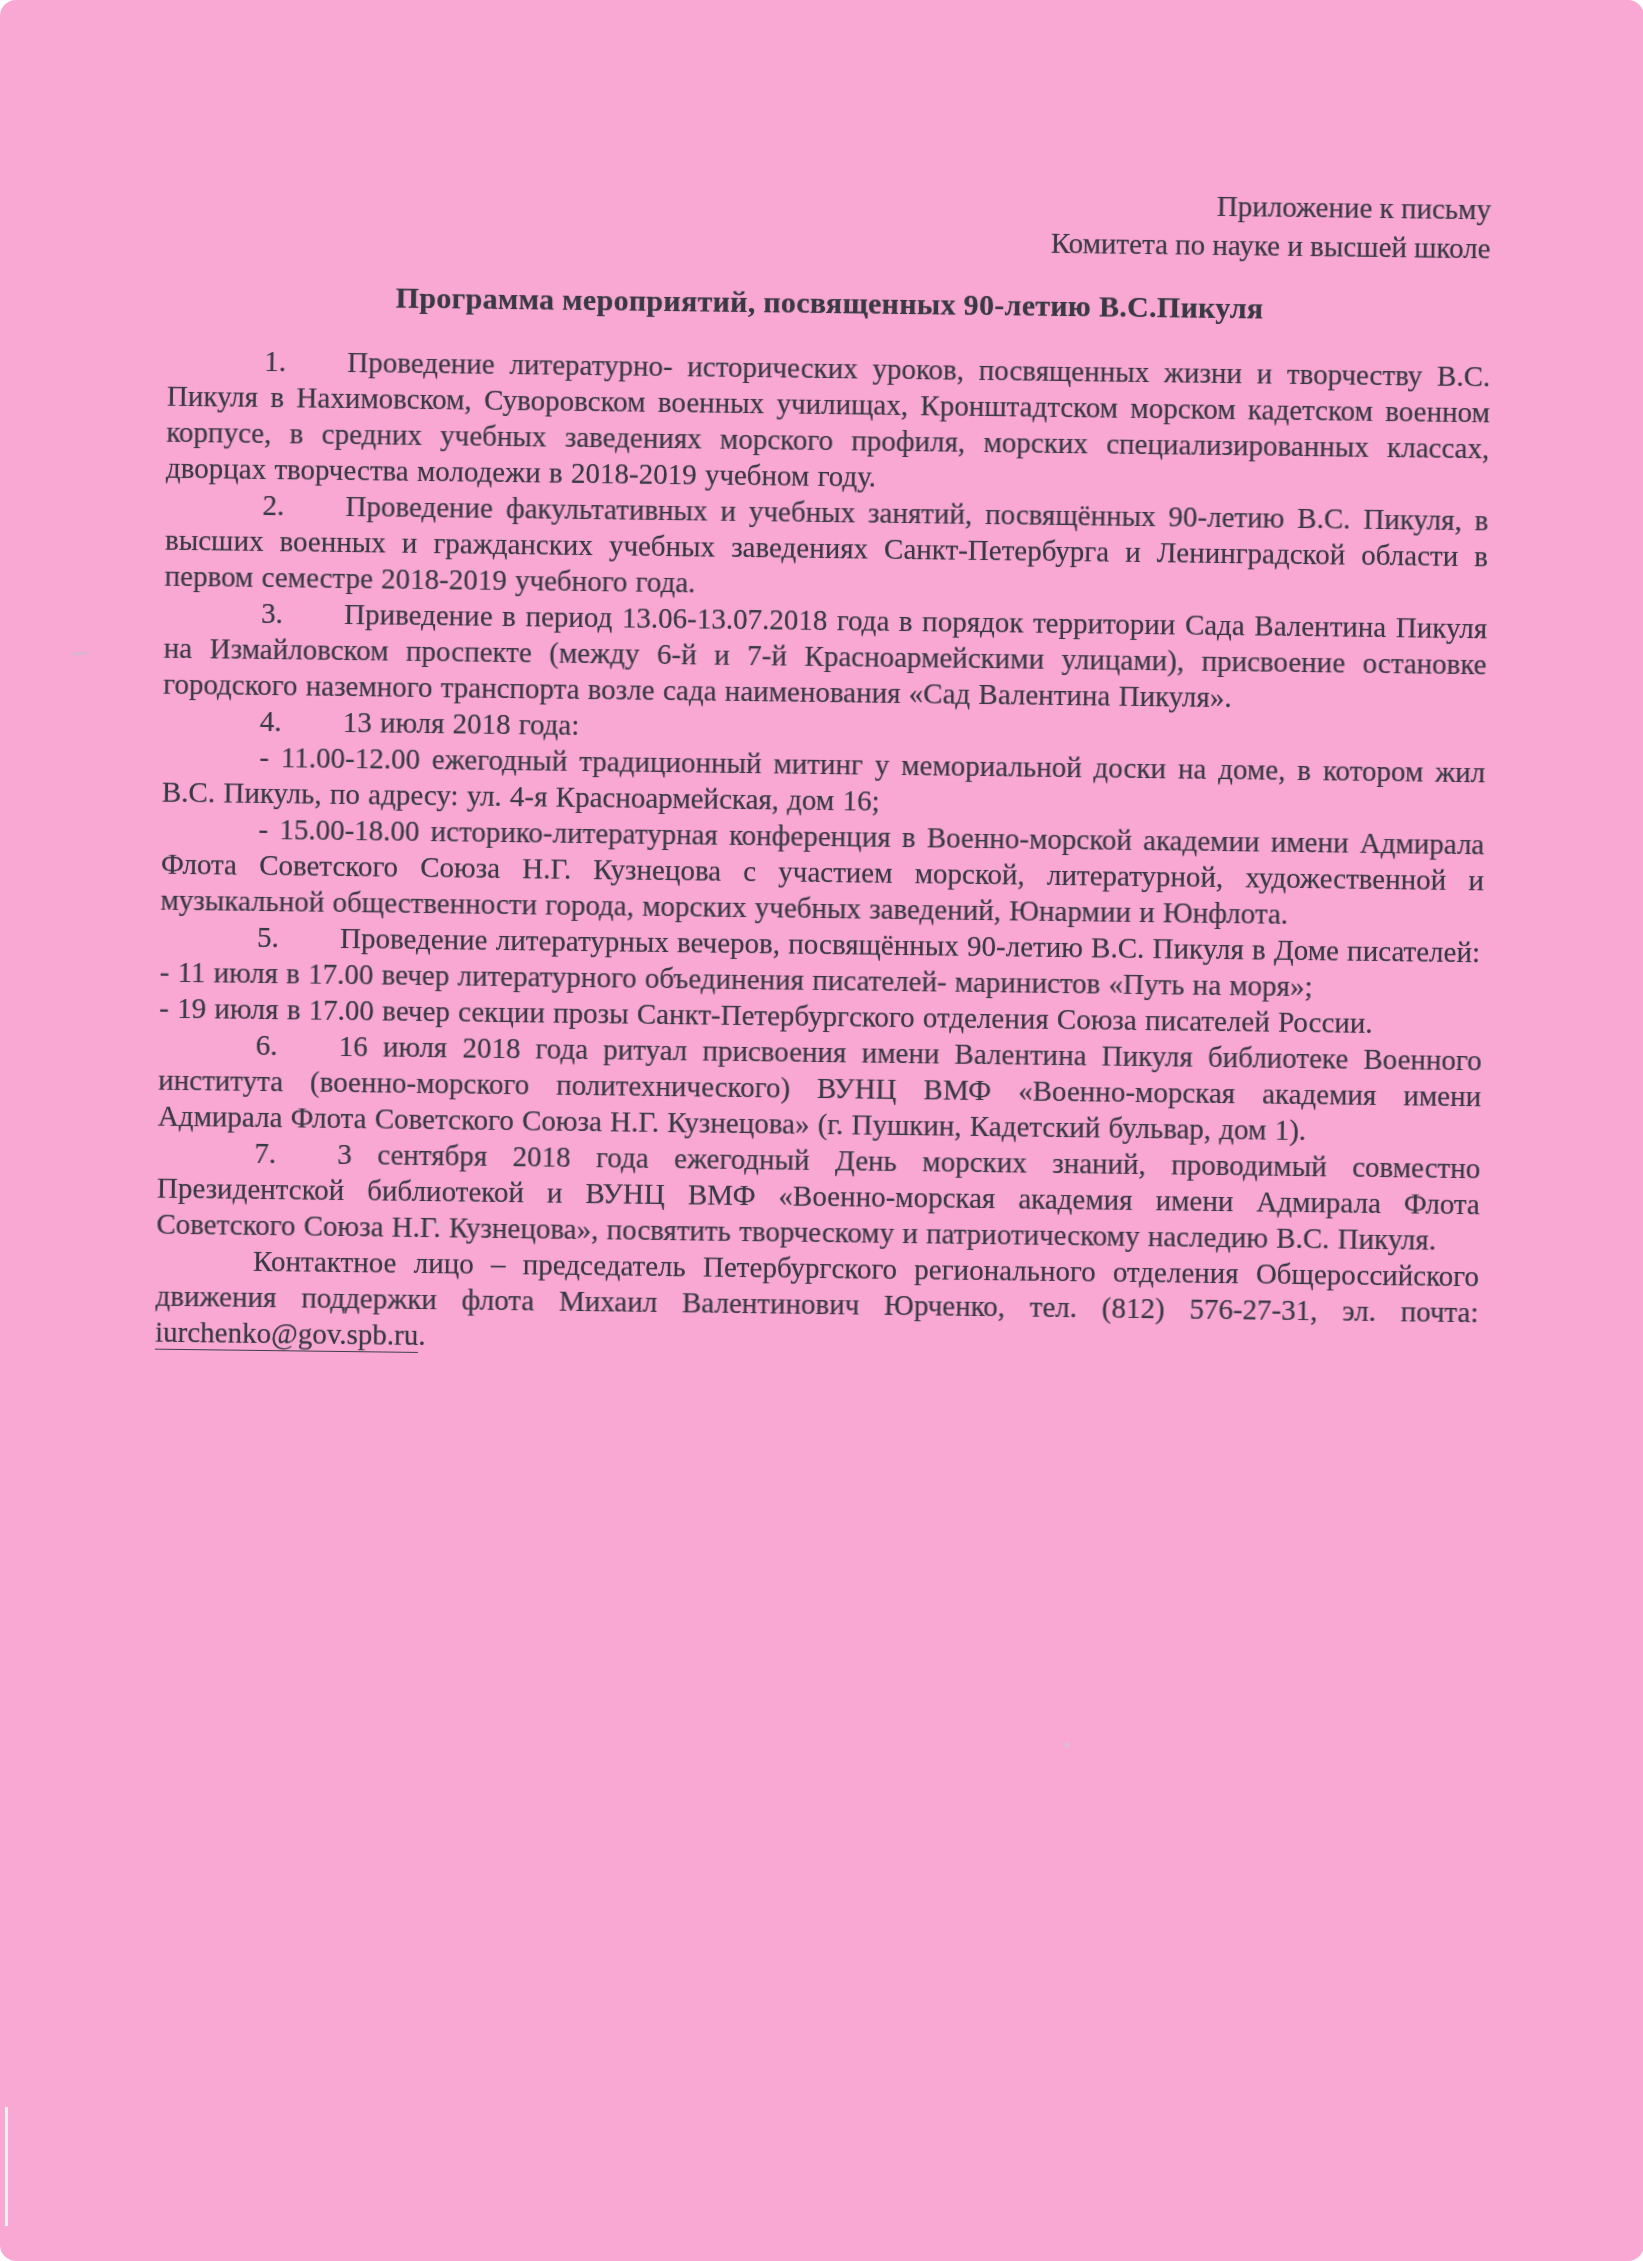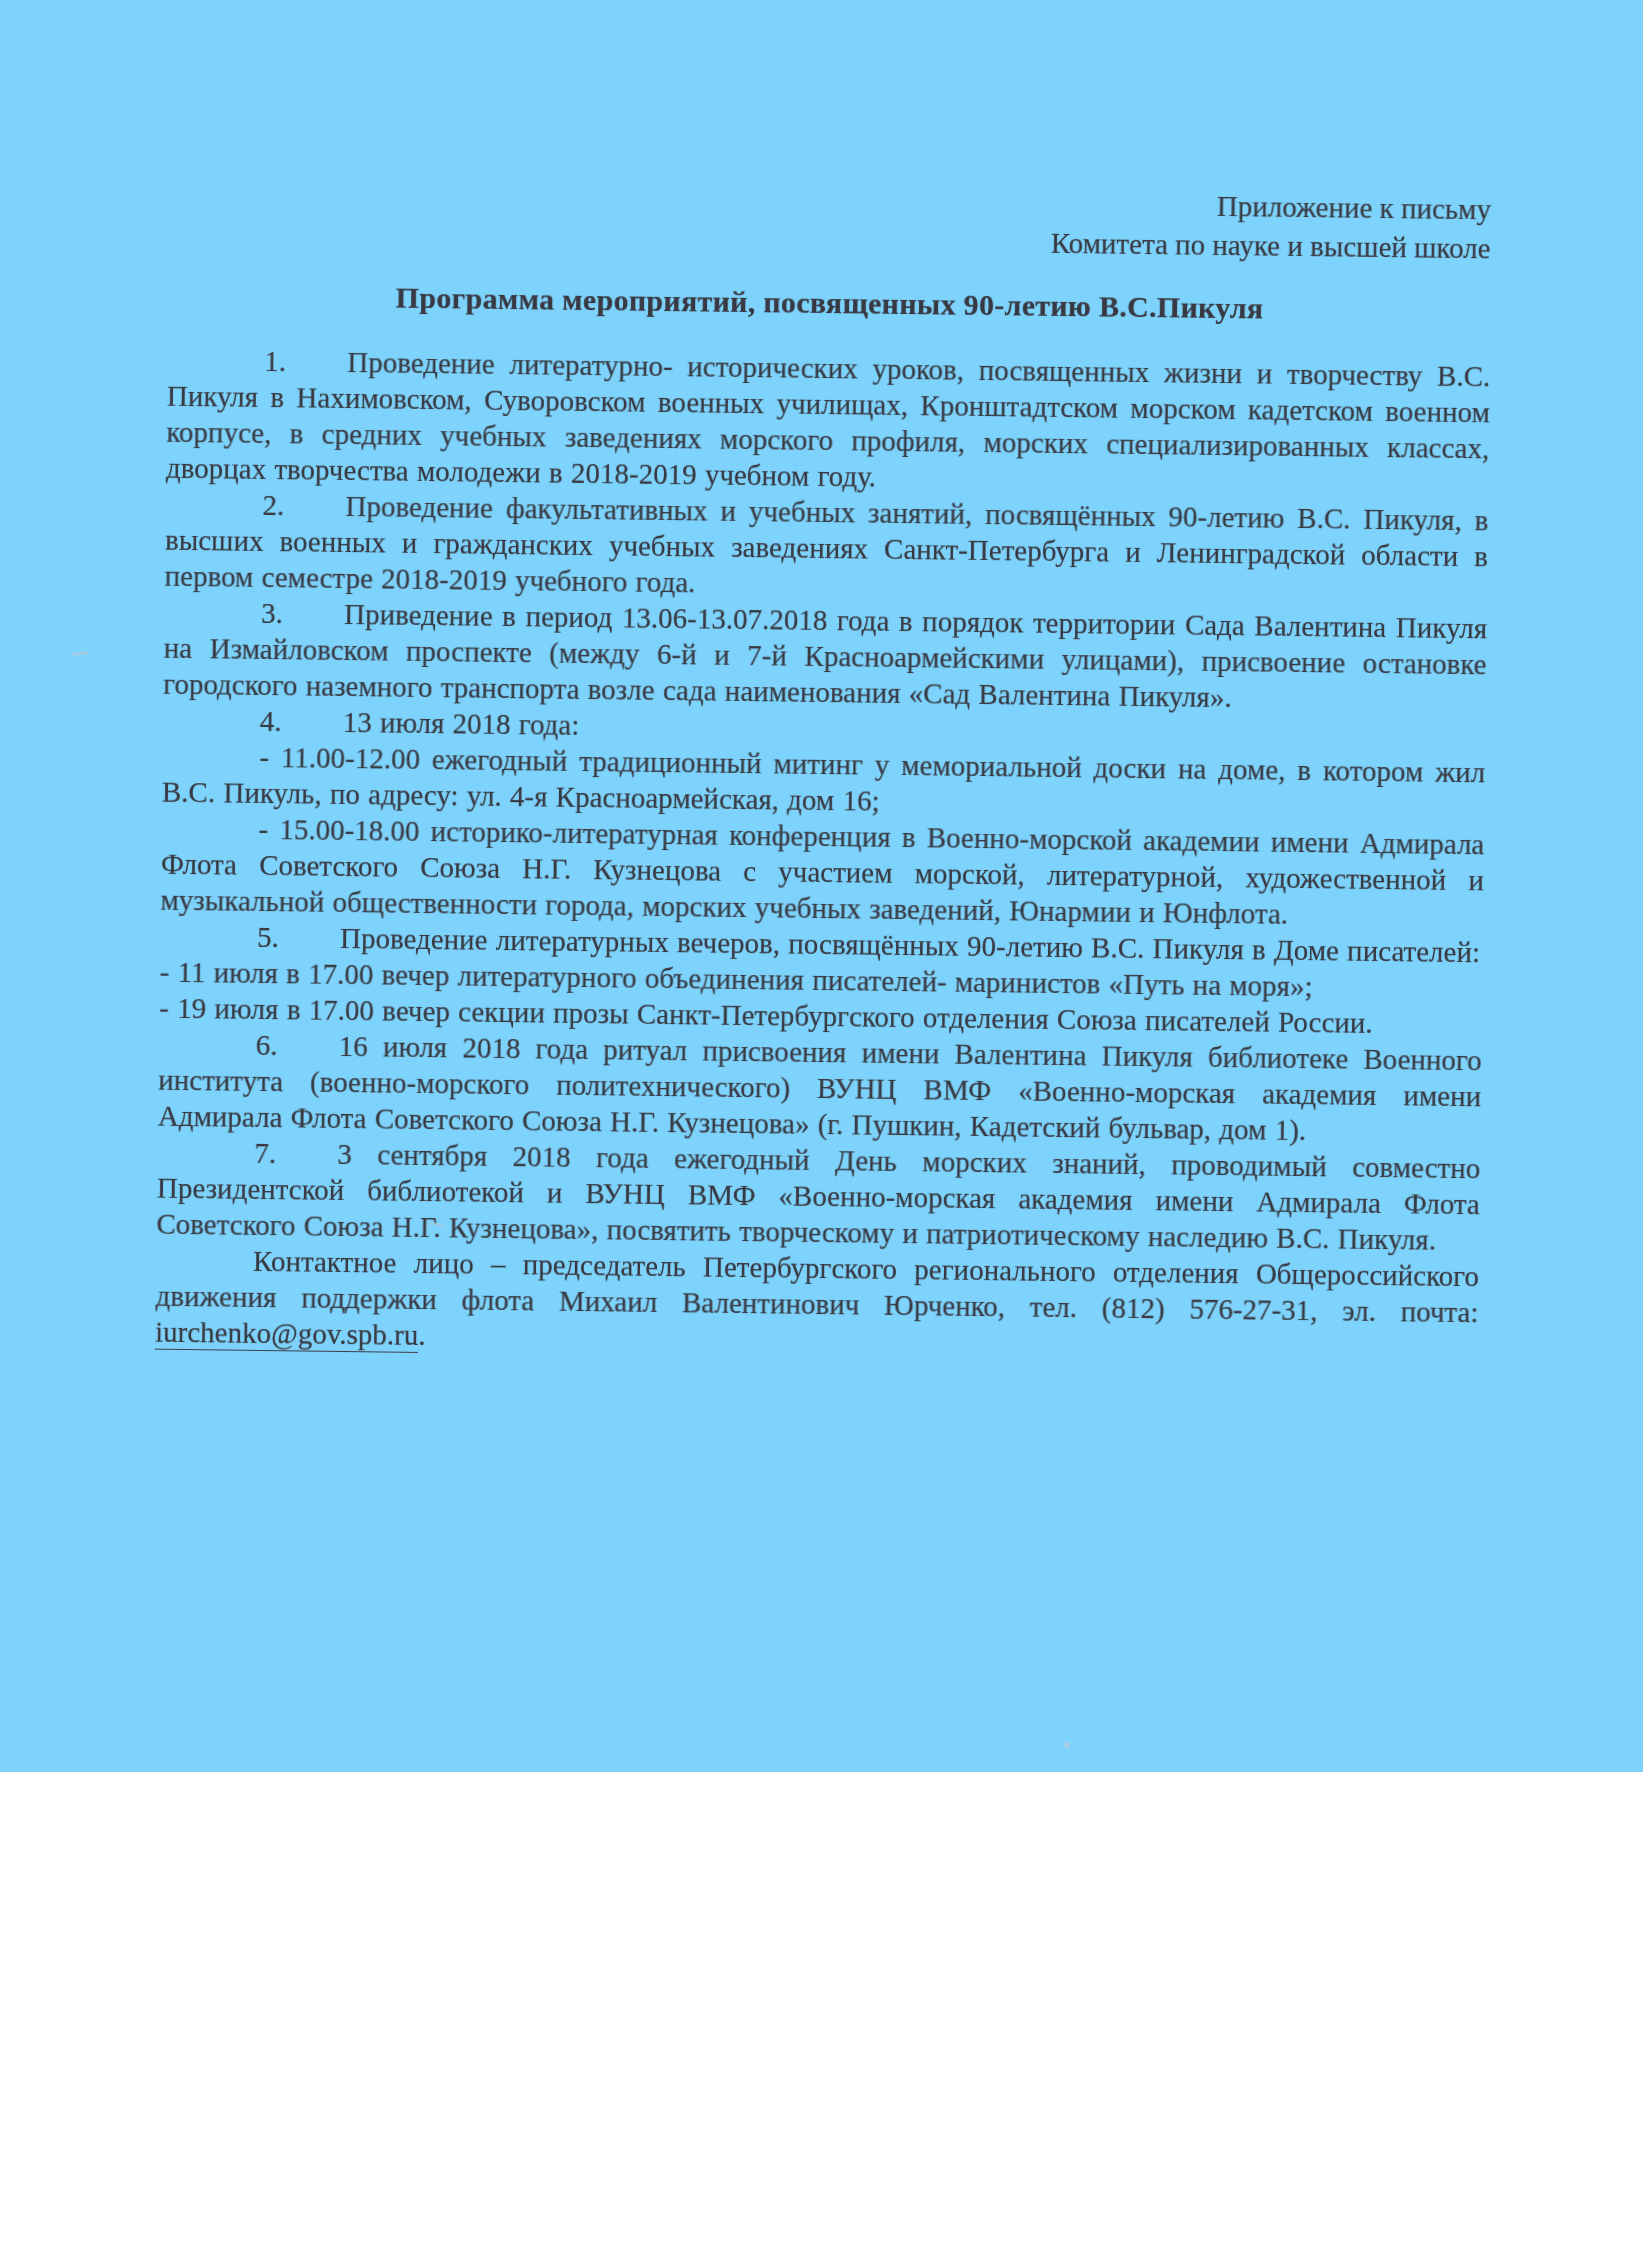--- a/index.html
+++ b/index.html
@@ -3,24 +3,25 @@
 <meta charset="utf-8">
 <style>
   html, body {
     margin: 0;
     padding: 0;
     background: #ffffff;
   }
   .page {
     position: relative;
     width: 1644px;
-    height: 1772px;
-    background: #7dd3fc;
+    height: 2261px;
+    background: #f9a8d4;
     overflow: hidden;
     font-family: "Liberation Serif", serif;
+    border-radius: 16px;
   }
   .content {
     position: absolute;
     left: 163px;
     top: 182px;
     width: 1323px;
     transform: rotate(0.72deg);
     transform-origin: 50% 45%;
     color: #383942;
     font-size: 29px;

